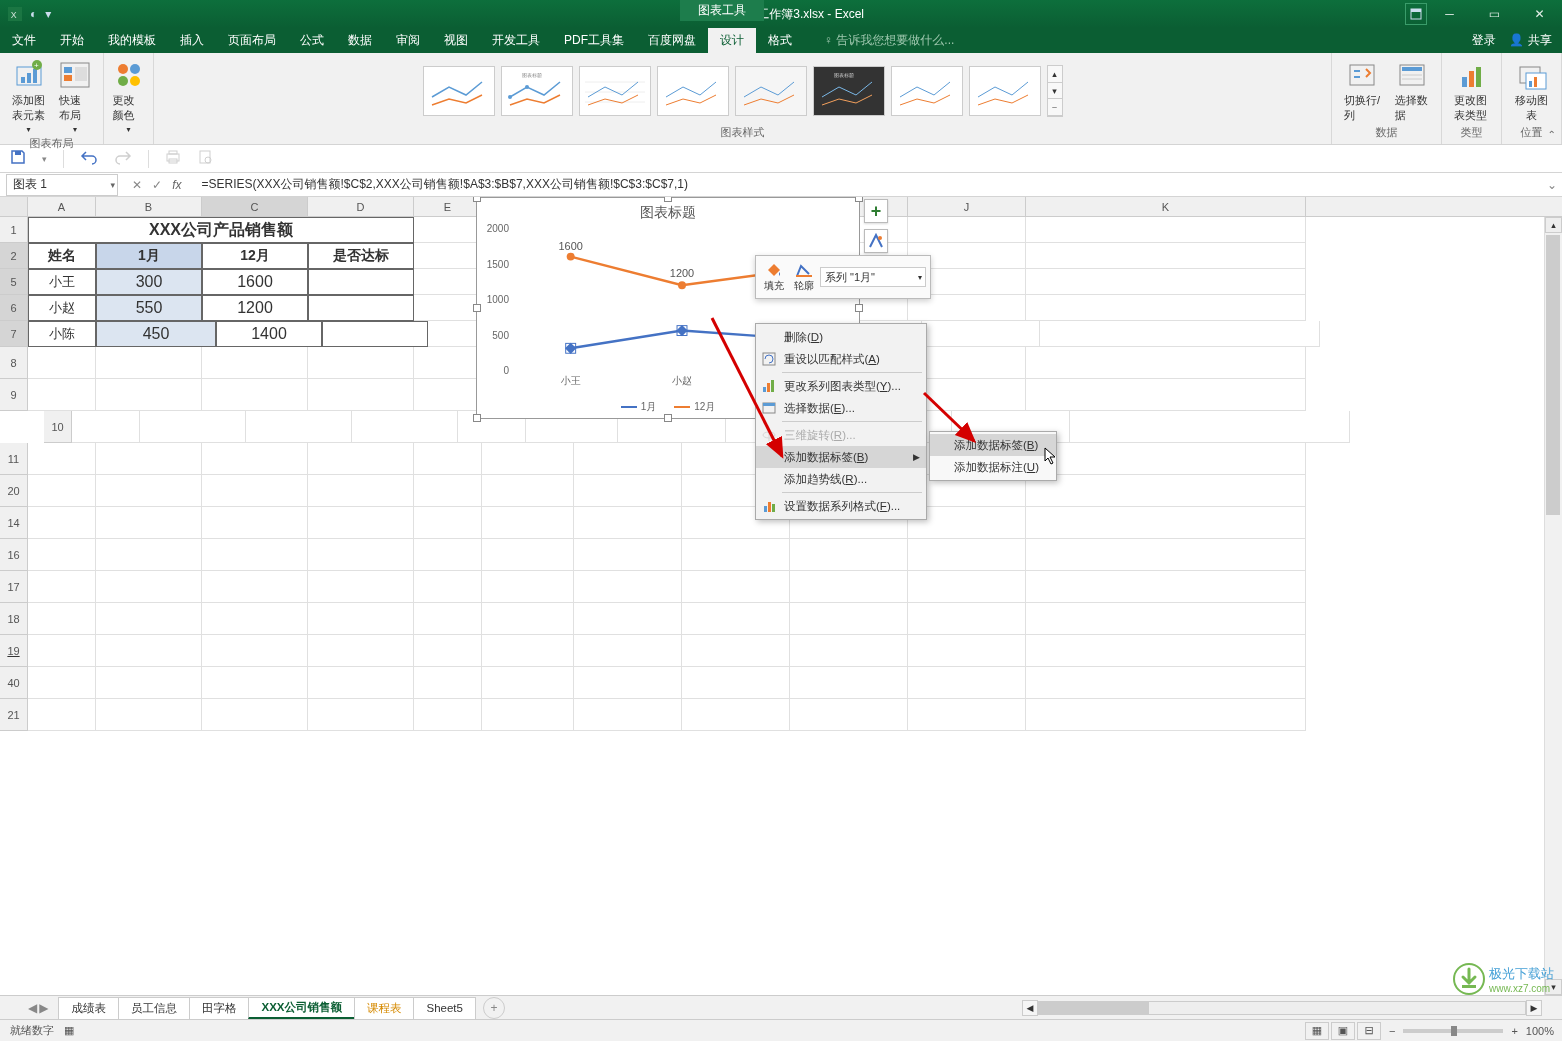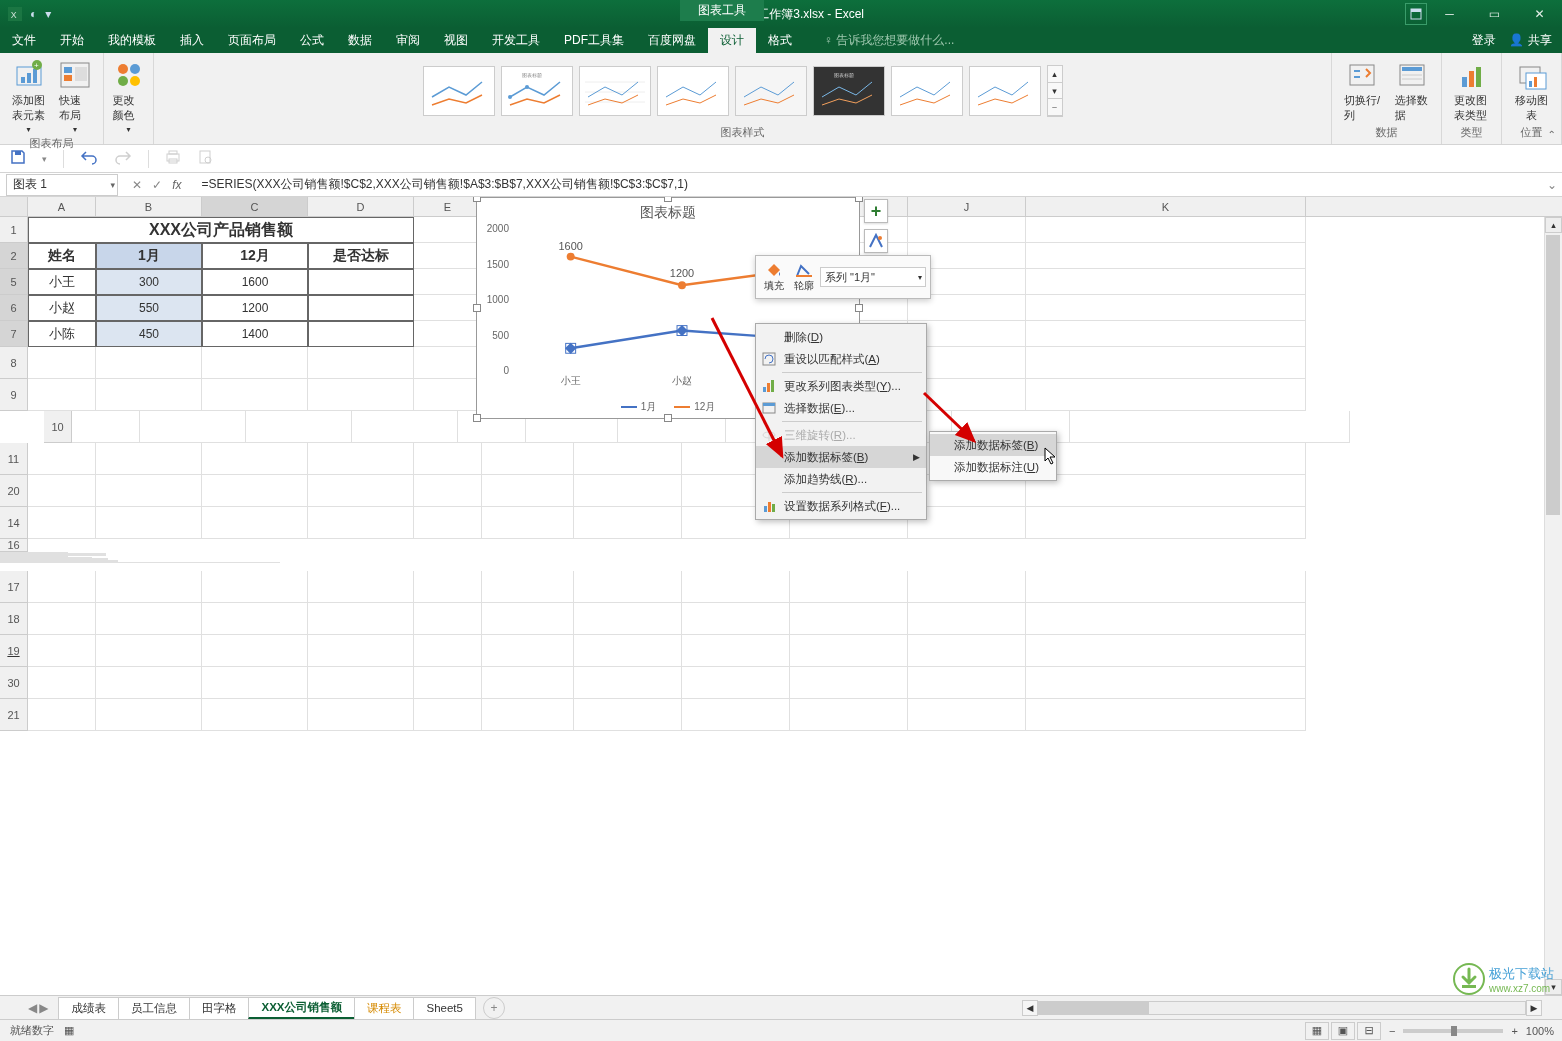--- a/index.html
+++ b/index.html
@@ -55,21 +55,21 @@
 .colhead .ch{border-right:1px solid #ccc;display:flex;align-items:center;justify-content:center;font-size:11px;color:#555;}
 .rows{position:relative;}
 .row{display:flex;height:26px;}
 .rowhead{width:28px;background:#f0f0f0;border-right:1px solid #ccc;border-bottom:1px solid #ccc;display:flex;align-items:center;justify-content:center;font-size:11px;color:#555;}
 .cell{border-right:1px solid #e0e0e0;border-bottom:1px solid #e0e0e0;display:flex;align-items:center;justify-content:center;font-size:14px;position:relative;}
 
 
 .table-title{font-weight:bold;font-size:16px;border:1px solid #666!important;}
 .th{font-weight:bold;border:1px solid #666!important;background:#fff;}
 .th.sel{background:#c8d6ea;}
-.td{border:1px solid #666!important;font-size:12px;}
+.td{border:1px solid #666!important;font-size:16px;}
 .td.selcol{background:#dce5f1;}
 .name-col{font-size:13px;}
 .rowhead.sel{background:#d5d5d5;}
 .colhead .ch.sel{background:#d5d5d5;}
 
 
 .chart{position:absolute;left:476px;top:0px;width:384px;height:222px;border:1px solid #999;background:#fff;}
 .chart .handle{width:8px;height:8px;border:1px solid #888;background:#fff;position:absolute;}
 .chart .h-tl{left:-4px;top:-4px;}.chart .h-tr{right:-4px;top:-4px;}
 .chart .h-bl{left:-4px;bottom:-4px;}.chart .h-br{right:-4px;bottom:-4px;}
@@ -448,21 +448,21 @@
         <div class="cell" style="width:108px"></div>
         <div class="cell" style="width:108px"></div>
         <div class="cell" style="width:118px"></div>
         <div class="cell" style="width:118px"></div>
         <div class="cell" style="width:280px"></div>
     </div>
 
     <div class="row">
         <div class="rowhead sel">7</div>
       <div class="cell td name-col" style="width:68px">小陈</div>
-      <div class="cell td selcol" style="width:106px">450</div>
+      <div class="cell td selcol" style="width:120px">450</div>
       <div class="cell td" style="width:106px">1400</div>
       <div class="cell td" style="width:106px"></div>
       <div class="cell" style="width:68px"></div>
         <div class="cell" style="width:92px"></div>
         <div class="cell" style="width:108px"></div>
         <div class="cell" style="width:108px"></div>
         <div class="cell" style="width:118px"></div>
         <div class="cell" style="width:118px"></div>
         <div class="cell" style="width:280px"></div>
     </div>
@@ -545,21 +545,21 @@
           <div class="cell" style="width: 106px;"></div>
           <div class="cell" style="width: 106px;"></div>
           <div class="cell" style="width: 68px;"></div>
           <div class="cell" style="width: 92px;"></div>
           <div class="cell" style="width: 108px;"></div>
           <div class="cell" style="width: 108px;"></div>
           <div class="cell" style="width: 118px;"></div>
           <div class="cell" style="width: 118px;"></div>
           <div class="cell" style="width: 280px;"></div>
         </div>
-        <div class="row" style="height: 32px; flex-direction: column;">
+        <div class="row" style="height: 32px;">
           <div class="rowhead">16</div>
           <div class="cell" style="width: 68px;"></div>
           <div class="cell" style="width: 106px;"></div>
           <div class="cell" style="width: 106px;"></div>
           <div class="cell" style="width: 106px;"></div>
           <div class="cell" style="width: 68px;"></div>
           <div class="cell" style="width: 92px;"></div>
           <div class="cell" style="width: 108px;"></div>
           <div class="cell" style="width: 108px;"></div>
           <div class="cell" style="width: 118px;"></div>
@@ -602,21 +602,21 @@
           <div class="cell" style="width: 106px;"></div>
           <div class="cell" style="width: 68px;"></div>
           <div class="cell" style="width: 92px;"></div>
           <div class="cell" style="width: 108px;"></div>
           <div class="cell" style="width: 108px;"></div>
           <div class="cell" style="width: 118px;"></div>
           <div class="cell" style="width: 118px;"></div>
           <div class="cell" style="width: 280px;"></div>
         </div>
         <div class="row" style="height: 32px;">
-          <div class="rowhead">30</div>
+          <div class="rowhead">40</div>
           <div class="cell" style="width: 68px;"></div>
           <div class="cell" style="width: 106px;"></div>
           <div class="cell" style="width: 106px;"></div>
           <div class="cell" style="width: 106px;"></div>
           <div class="cell" style="width: 68px;"></div>
           <div class="cell" style="width: 92px;"></div>
           <div class="cell" style="width: 108px;"></div>
           <div class="cell" style="width: 108px;"></div>
           <div class="cell" style="width: 118px;"></div>
           <div class="cell" style="width: 118px;"></div>

